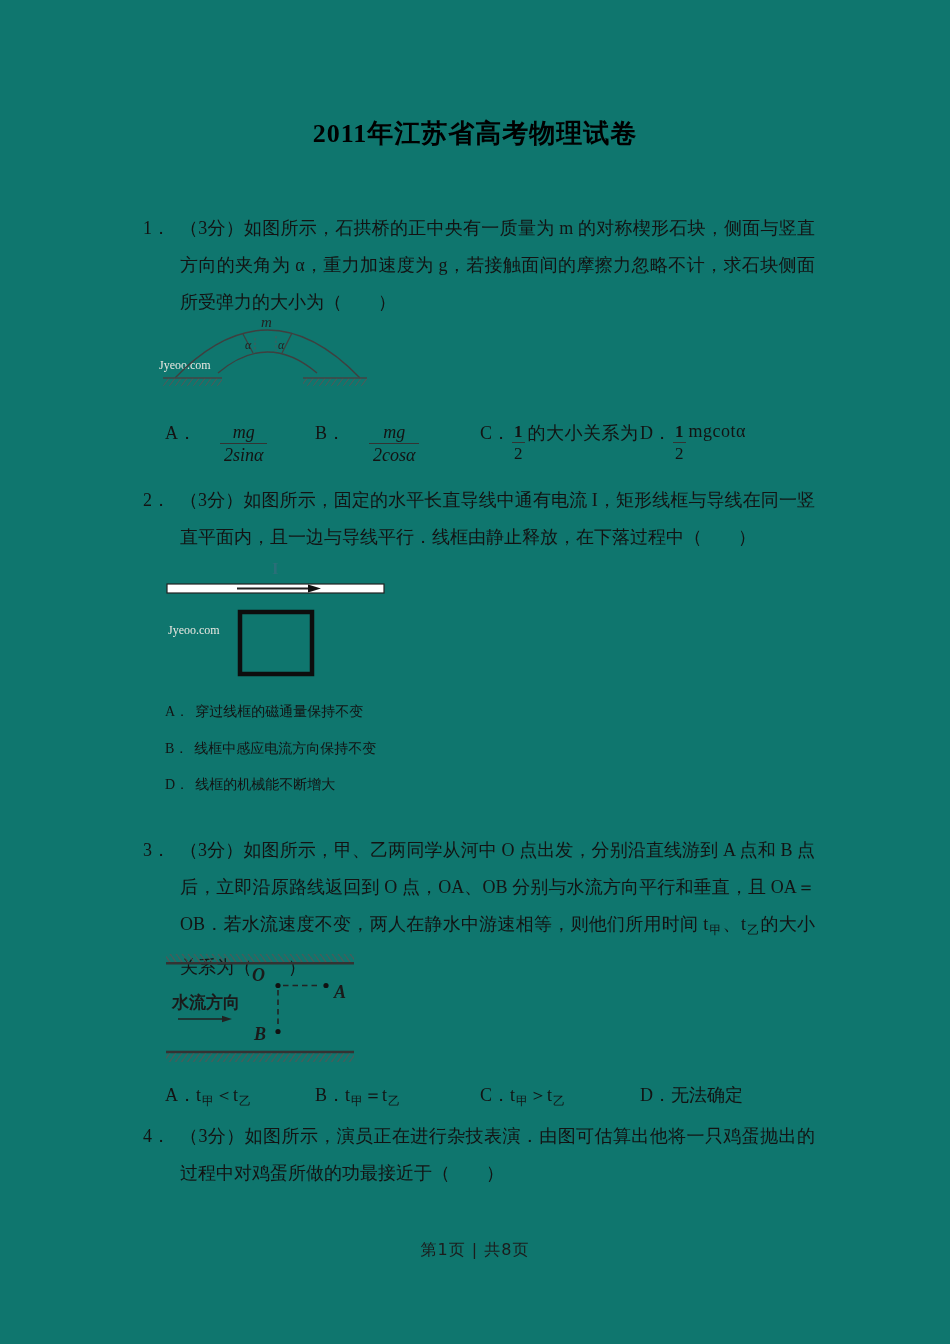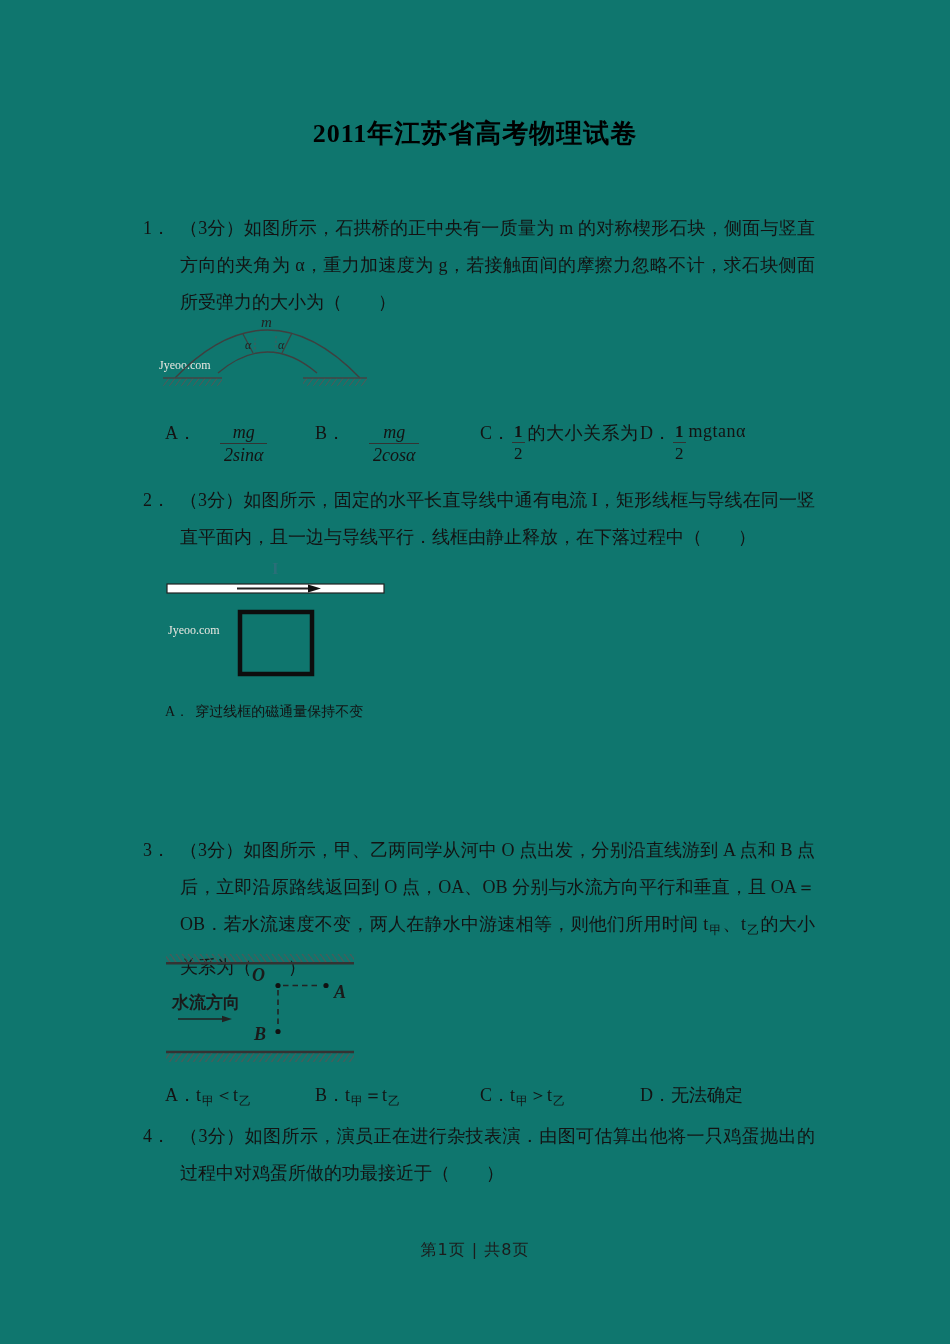--- a/index.html
+++ b/index.html
@@ -90,21 +90,21 @@
     <span class="opt col-a">
       <span class="optlabel">A．</span><span class="frac"><span class="fnum">mg</span><span class="fden">2sinα</span></span>
     </span>
     <span class="opt col-b">
       <span class="optlabel">B．</span><span class="frac"><span class="fnum">mg</span><span class="fden">2cosα</span></span>
     </span>
     <span class="opt col-c">
       <span class="optlabel">C．</span><span class="halffrac"><span class="fnum">1</span><span class="fden">2</span></span><span class="expr">的大小关系为</span>
     </span>
     <span class="opt col-d">
-      <span class="optlabel">D．</span><span class="halffrac"><span class="fnum">1</span><span class="fden">2</span></span><span class="expr">mgtanα</span>
+      <span class="optlabel">D．</span><span class="halffrac"><span class="fnum">1</span><span class="fden">2</span></span><span class="expr">mgcotα</span>
     </span>
   </div>
 
   <div class="abs qblock" style="top:482px;">
     <span class="qnum">2．</span>
     <span class="qbody">（3分）如图所示，固定的水平长直导线中通有电流 I，矩形线框与导线在同一竖直平面内，且一边与导线平行．线框由静止释放，在下落过程中（　　）</span>
   </div>
 
   <figure class="abs" style="top:558px;left:160px;">
     <svg width="230" height="122" viewBox="0 0 230 122">
@@ -112,20 +112,22 @@
       <text x="112" y="16" font-size="17" font-weight="bold" fill="#2a6f78">I</text>
       <rect x="7" y="26" width="217" height="9" fill="#ffffff" stroke="#222" stroke-width="1.2"></rect>
       <line x1="77" y1="30.5" x2="148" y2="30.5" stroke="#222" stroke-width="2"></line>
       <polygon points="148,26.5 161,30.5 148,34.5" fill="#111"></polygon>
       <rect x="80" y="54" width="72" height="62" fill="none" stroke="#0d0d0d" stroke-width="4.5"></rect>
     </svg>
   </figure>
 
   <div class="abs optlist" style="top:694px;">
     <span class="optline"><span class="optlabel">A．</span><span>穿过线框的磁通量保持不变</span></span>
+    <span class="optline"><span class="optlabel">B．</span><span>线框中感应电流方向保持不变</span></span>
+    <span class="optline"><span class="optlabel">D．</span><span>线框的机械能不断增大</span></span>
   </div>
 
   <div class="abs qblock" style="top:832px;">
     <span class="qnum">3．</span>
     <span class="qbody"><span>（3分）如图所示，甲、乙两同学从河中 O 点出发，分别沿直线游到 A 点和 B 点后，立即沿原路线返回到 O 点，OA、OB 分别与水流方向平行和垂直，且 OA＝OB．若水流速度不变，两人在静水中游速相等，则他们所用时间 t</span><span class="ssub">甲</span><span>、t</span><span class="ssub">乙</span><span>的大小关系为（　　）</span></span>
   </div>
 
   <figure class="abs" style="top:948px;left:160px;">
     <svg width="200" height="122" viewBox="0 0 200 122">
       <defs>

